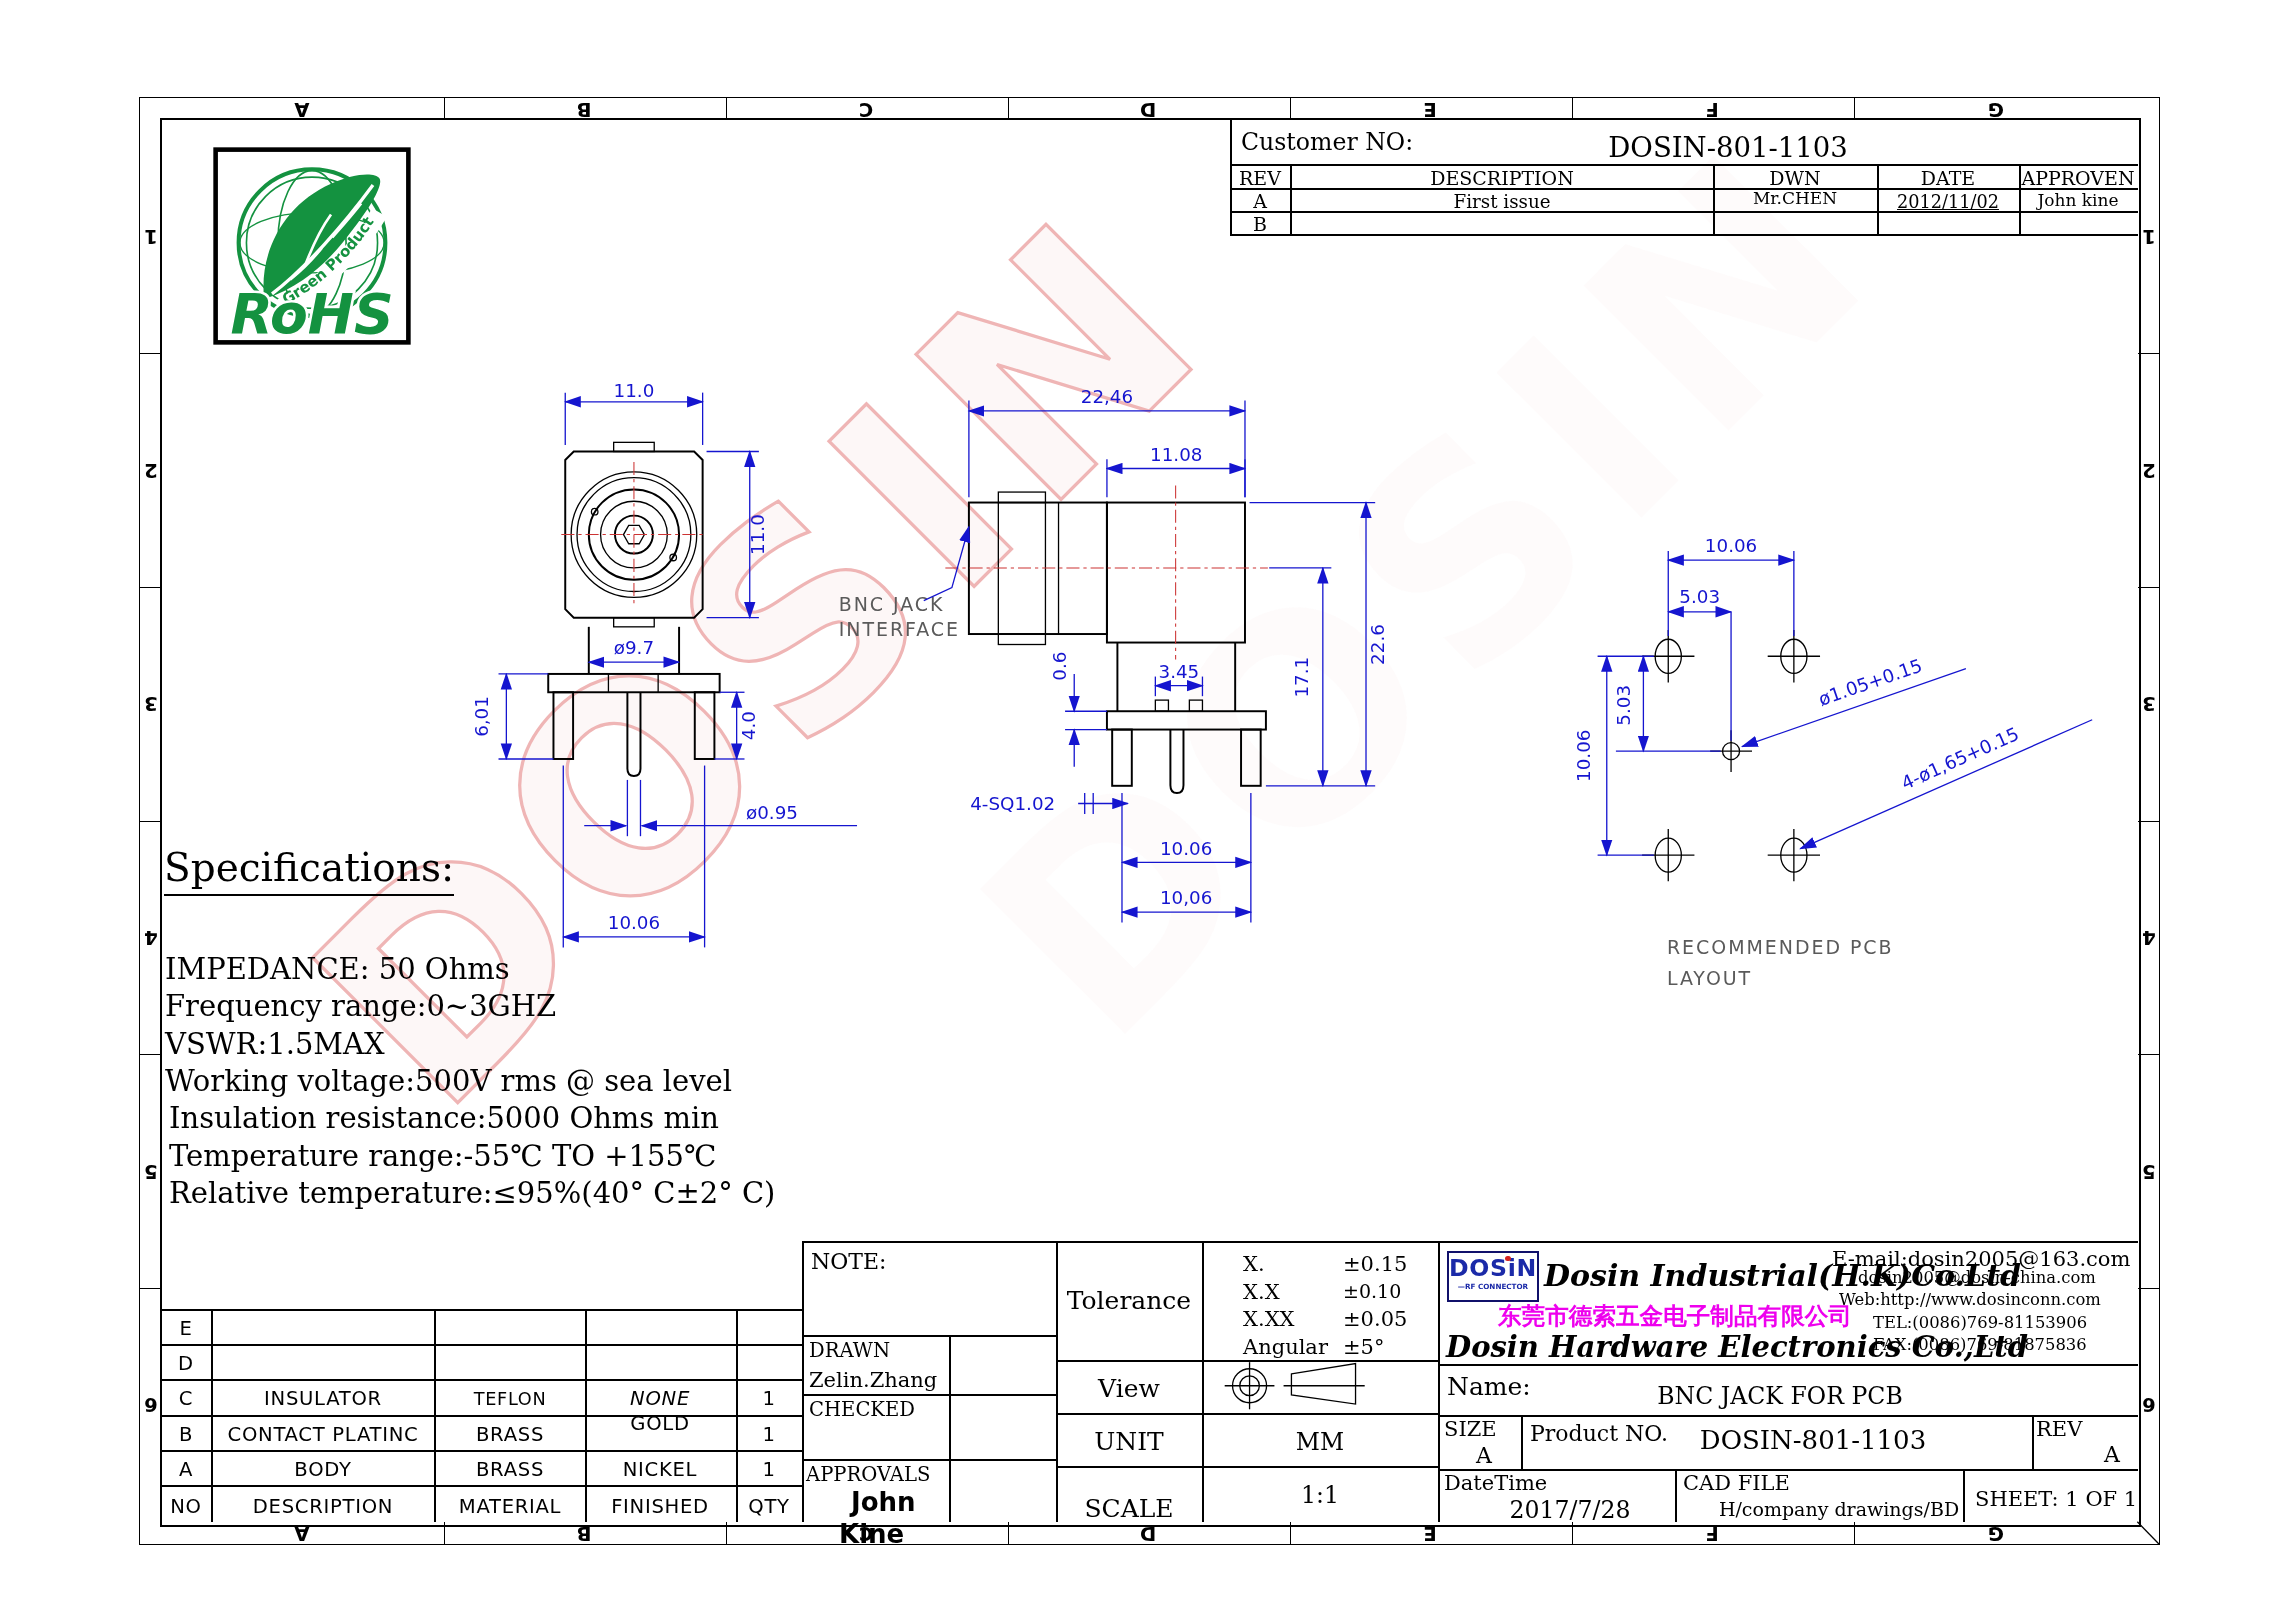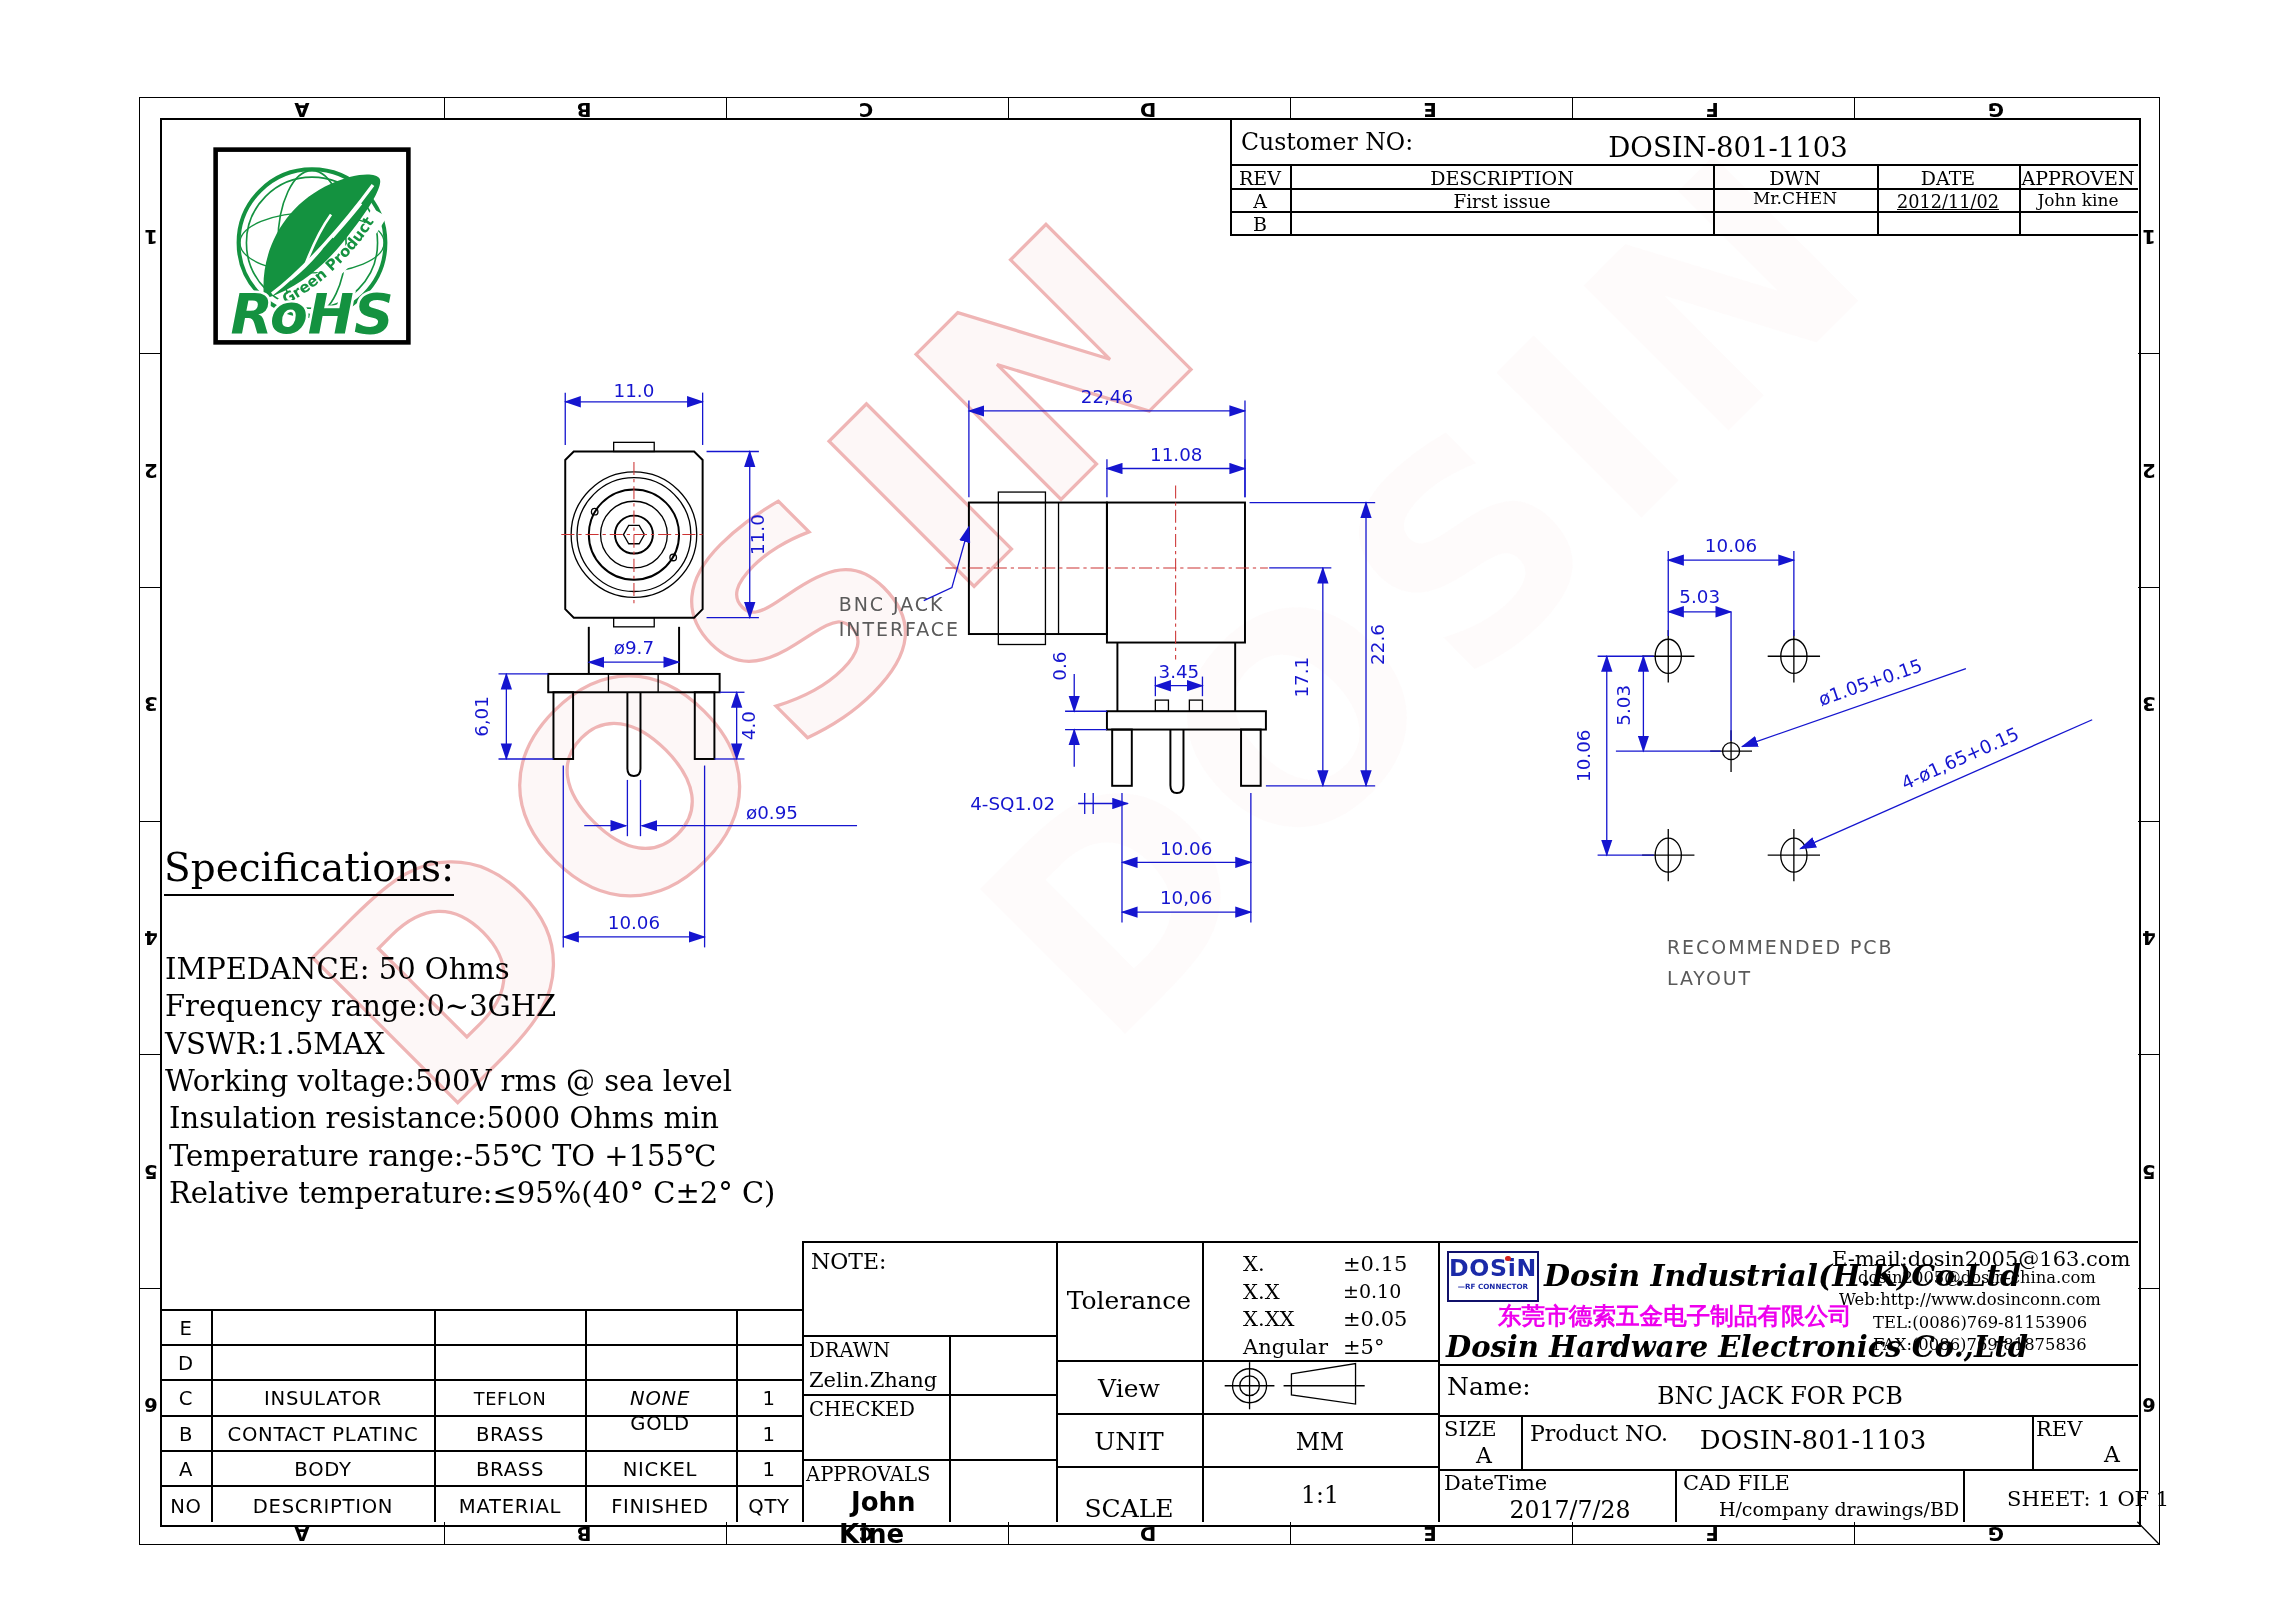--- a/index.html
+++ b/index.html
@@ -409,16 +409,16 @@
   <div class="t serif" style="left:1444px;top:1417px;font-size:21px;">SIZE</div>
   <div class="t serif tc" style="left:1484px;top:1443px;font-size:22px;">A</div>
   <div class="t serif" style="left:1530px;top:1421px;font-size:22px;">Product NO.</div>
   <div class="t serif tc" style="left:1813px;top:1425px;font-size:26px;">DOSIN-801-1103</div>
   <div class="t serif" style="left:2036px;top:1417px;font-size:21px;">REV</div>
   <div class="t serif" style="left:2104px;top:1442px;font-size:22px;">A</div>
   <div class="t serif" style="left:1444px;top:1471px;font-size:21px;">DateTime</div>
   <div class="t serif tc" style="left:1570px;top:1496px;font-size:23.6px;">2017/7/28</div>
   <div class="t serif" style="left:1683px;top:1471px;font-size:21px;">CAD FILE</div>
   <div class="t serif tc" style="left:1839px;top:1498px;font-size:19px;">H/company drawings/BD</div>
-  <div class="t serif" style="left:1975px;top:1487px;font-size:21px;margin-left:32px;">SHEET:  1 OF 1</div>
+  <div class="t serif" style="left:1975px;top:1487px;font-size:21px;">SHEET:  1 OF 1</div>
 
 </div>
 
 
 </body></html>

